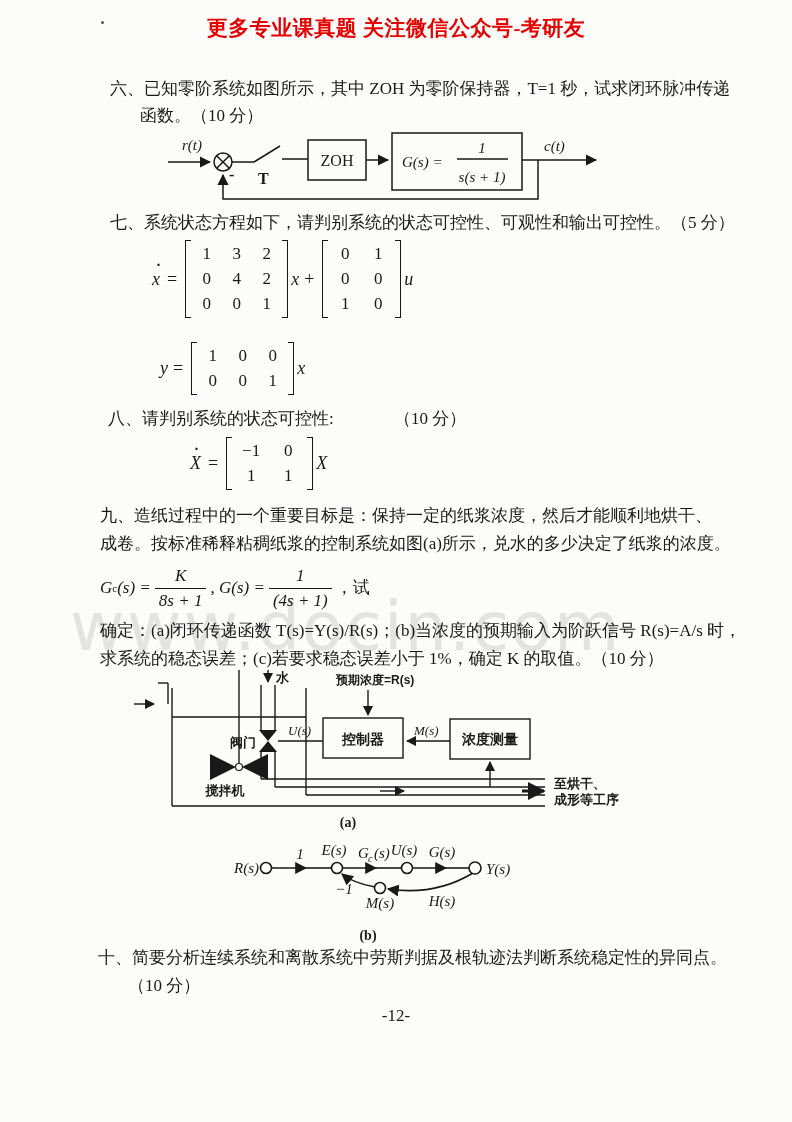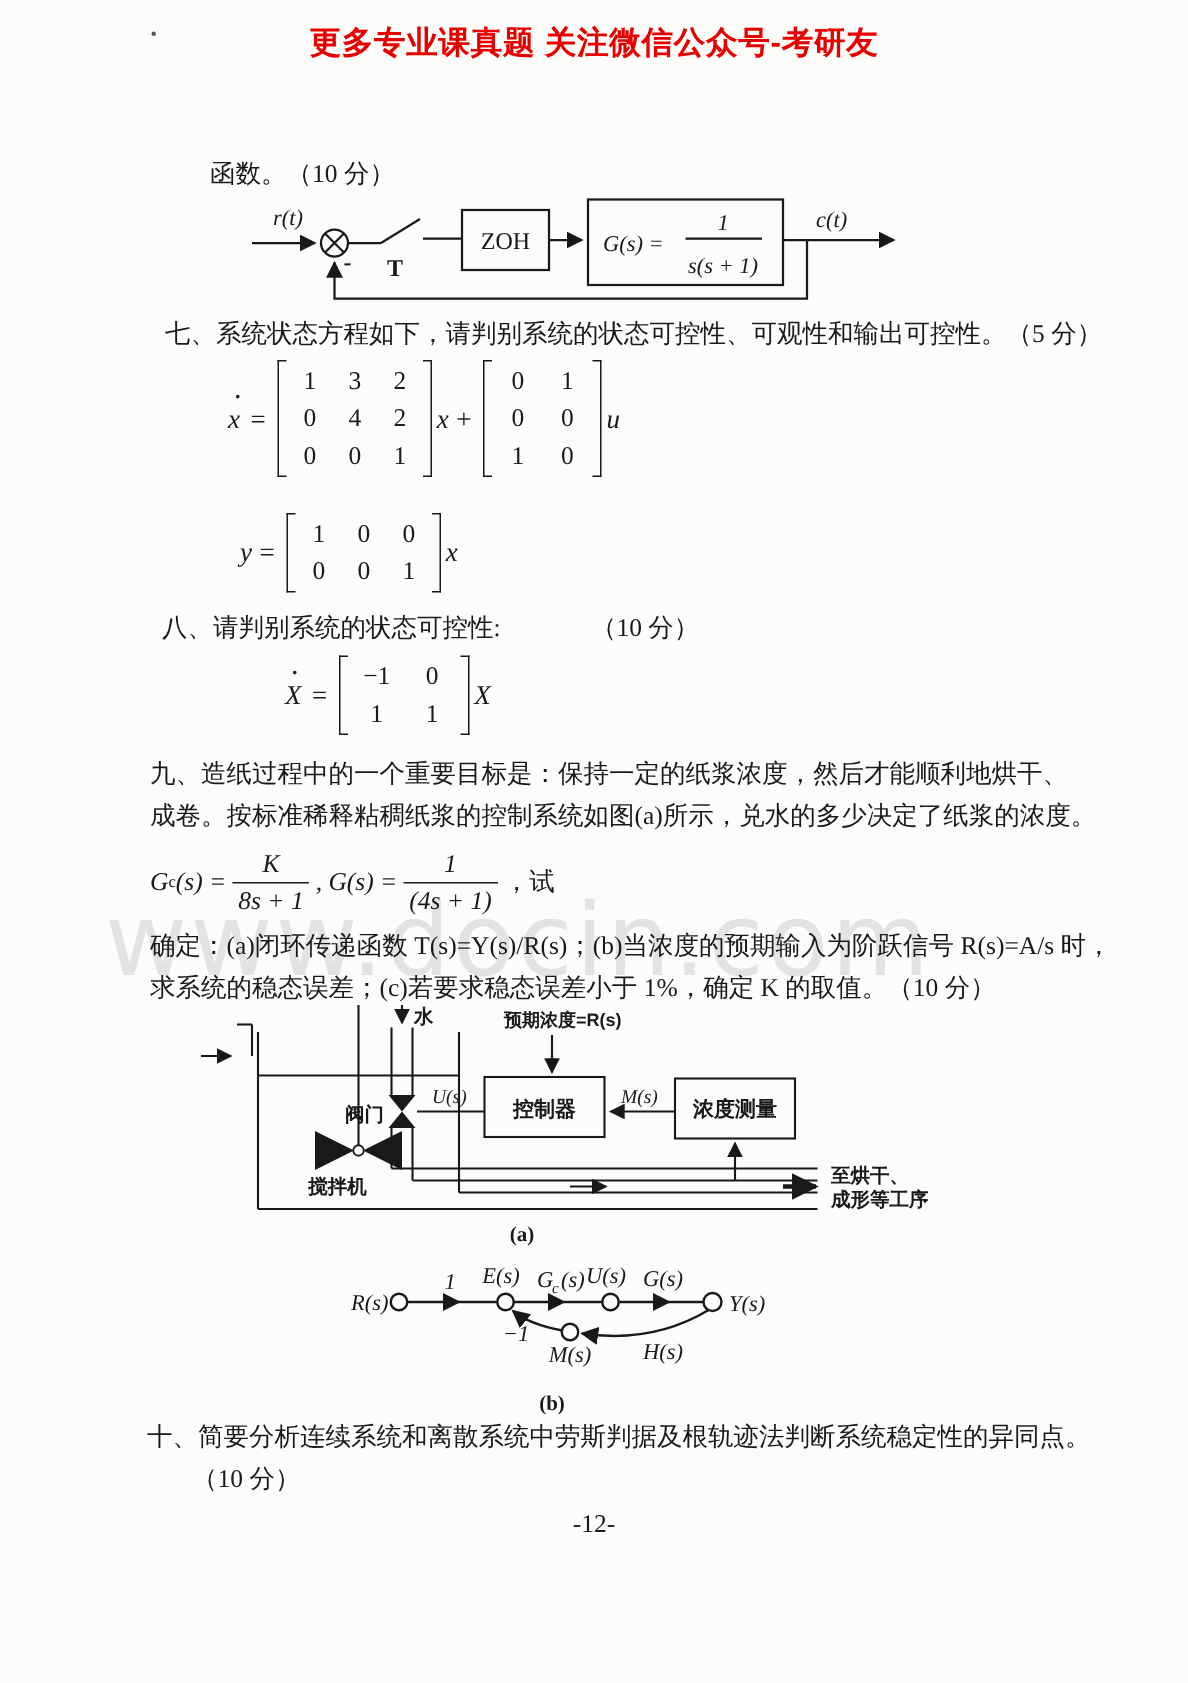--- a/index.html
+++ b/index.html
@@ -10,21 +10,21 @@
     font-family:"Liberation Serif", serif; color:#191919;
   }
   .wm {
     position:absolute; left:70px; top:588px; width:720px;
     font-family:"DejaVu Sans", sans-serif; font-size:67px; font-weight:400;
     color:rgba(130,130,130,0.20); letter-spacing:2px; white-space:nowrap;
     z-index:0; user-select:none;
   }
   .hdr {
     position:absolute; left:0; top:14px; width:792px; text-align:center;
-    font-family:Liberation Sans, sans-serif; font-weight:700; font-size:21px;
+    font-family:Liberation Serif, serif; font-weight:700; font-size:21px;
     letter-spacing:0.5px; z-index:2;
   }
   .ln {
     position:absolute; font-size:17px; line-height:22px; white-space:nowrap;
     z-index:2;
   }
   .speck { position:absolute; left:101px; top:21px; width:3px; height:3px; background:#555; border-radius:50%; z-index:2; }
   .mi { font-style:italic; }
   
   .eq { position:absolute; display:flex; align-items:center; font-size:18px; z-index:2; }
@@ -54,20 +54,21 @@
 </head>
 <body>
 
 <div class="page">
 
   <div class="wm">www.docin.com</div>
   <div class="speck"></div>
 
   <div class="hdr" style="color:#e60000">更多专业课真题 关注微信公众号-考研友</div>
 
+  <div class="ln" style="left:110px; top:78px;">六、已知零阶系统如图所示，其中 ZOH 为零阶保持器，T=1 秒，试求闭环脉冲传递</div>
   <div class="ln" style="left:140px; top:105px;">函数。（10 分）</div>
 
   <svg style="left:130px; top:126px;" width="520" height="100" viewBox="0 0 520 100">
     <defs>
       <marker id="ah" viewBox="0 0 10 10" refX="9" refY="5" markerWidth="7.5" markerHeight="7.5" orient="auto-start-reverse">
         <path d="M0,0 L10,5 L0,10 z" fill="#191919"></path>
       </marker>
       <marker id="ahb" viewBox="0 0 10 10" refX="9" refY="5" markerWidth="6" markerHeight="6" orient="auto-start-reverse">
         <path d="M0,0 L10,5 L0,10 z" fill="#191919"></path>
       </marker>

